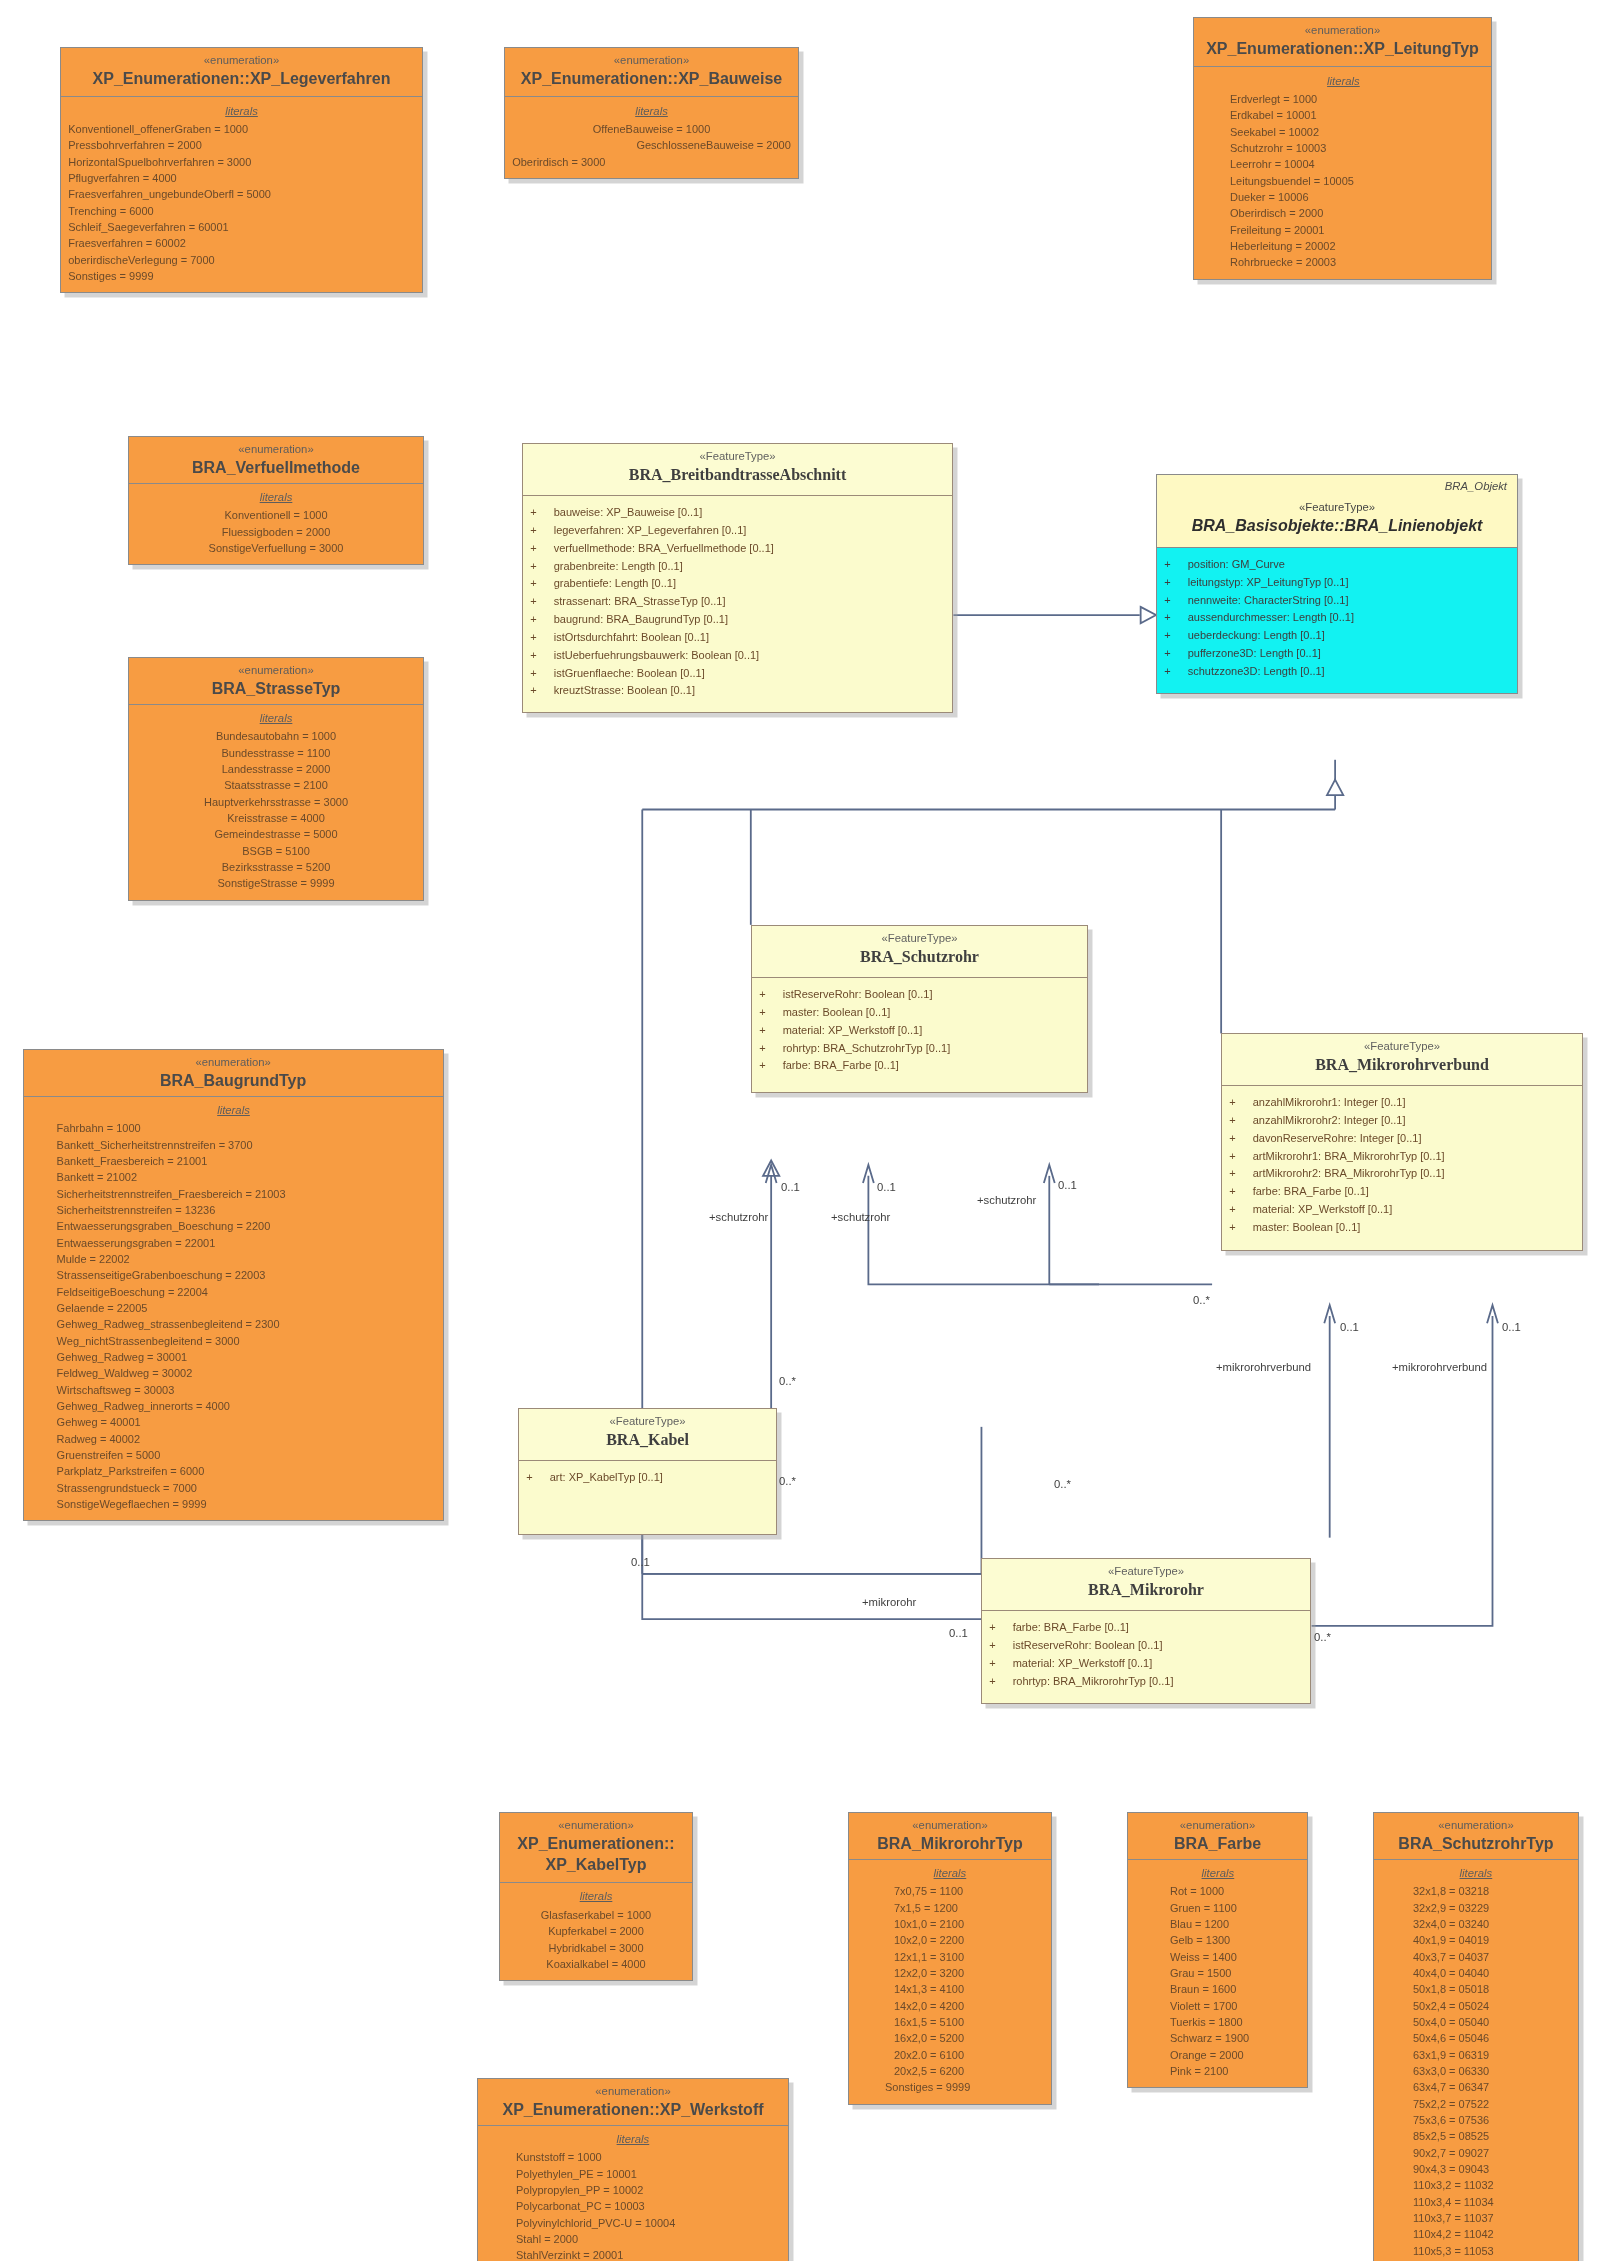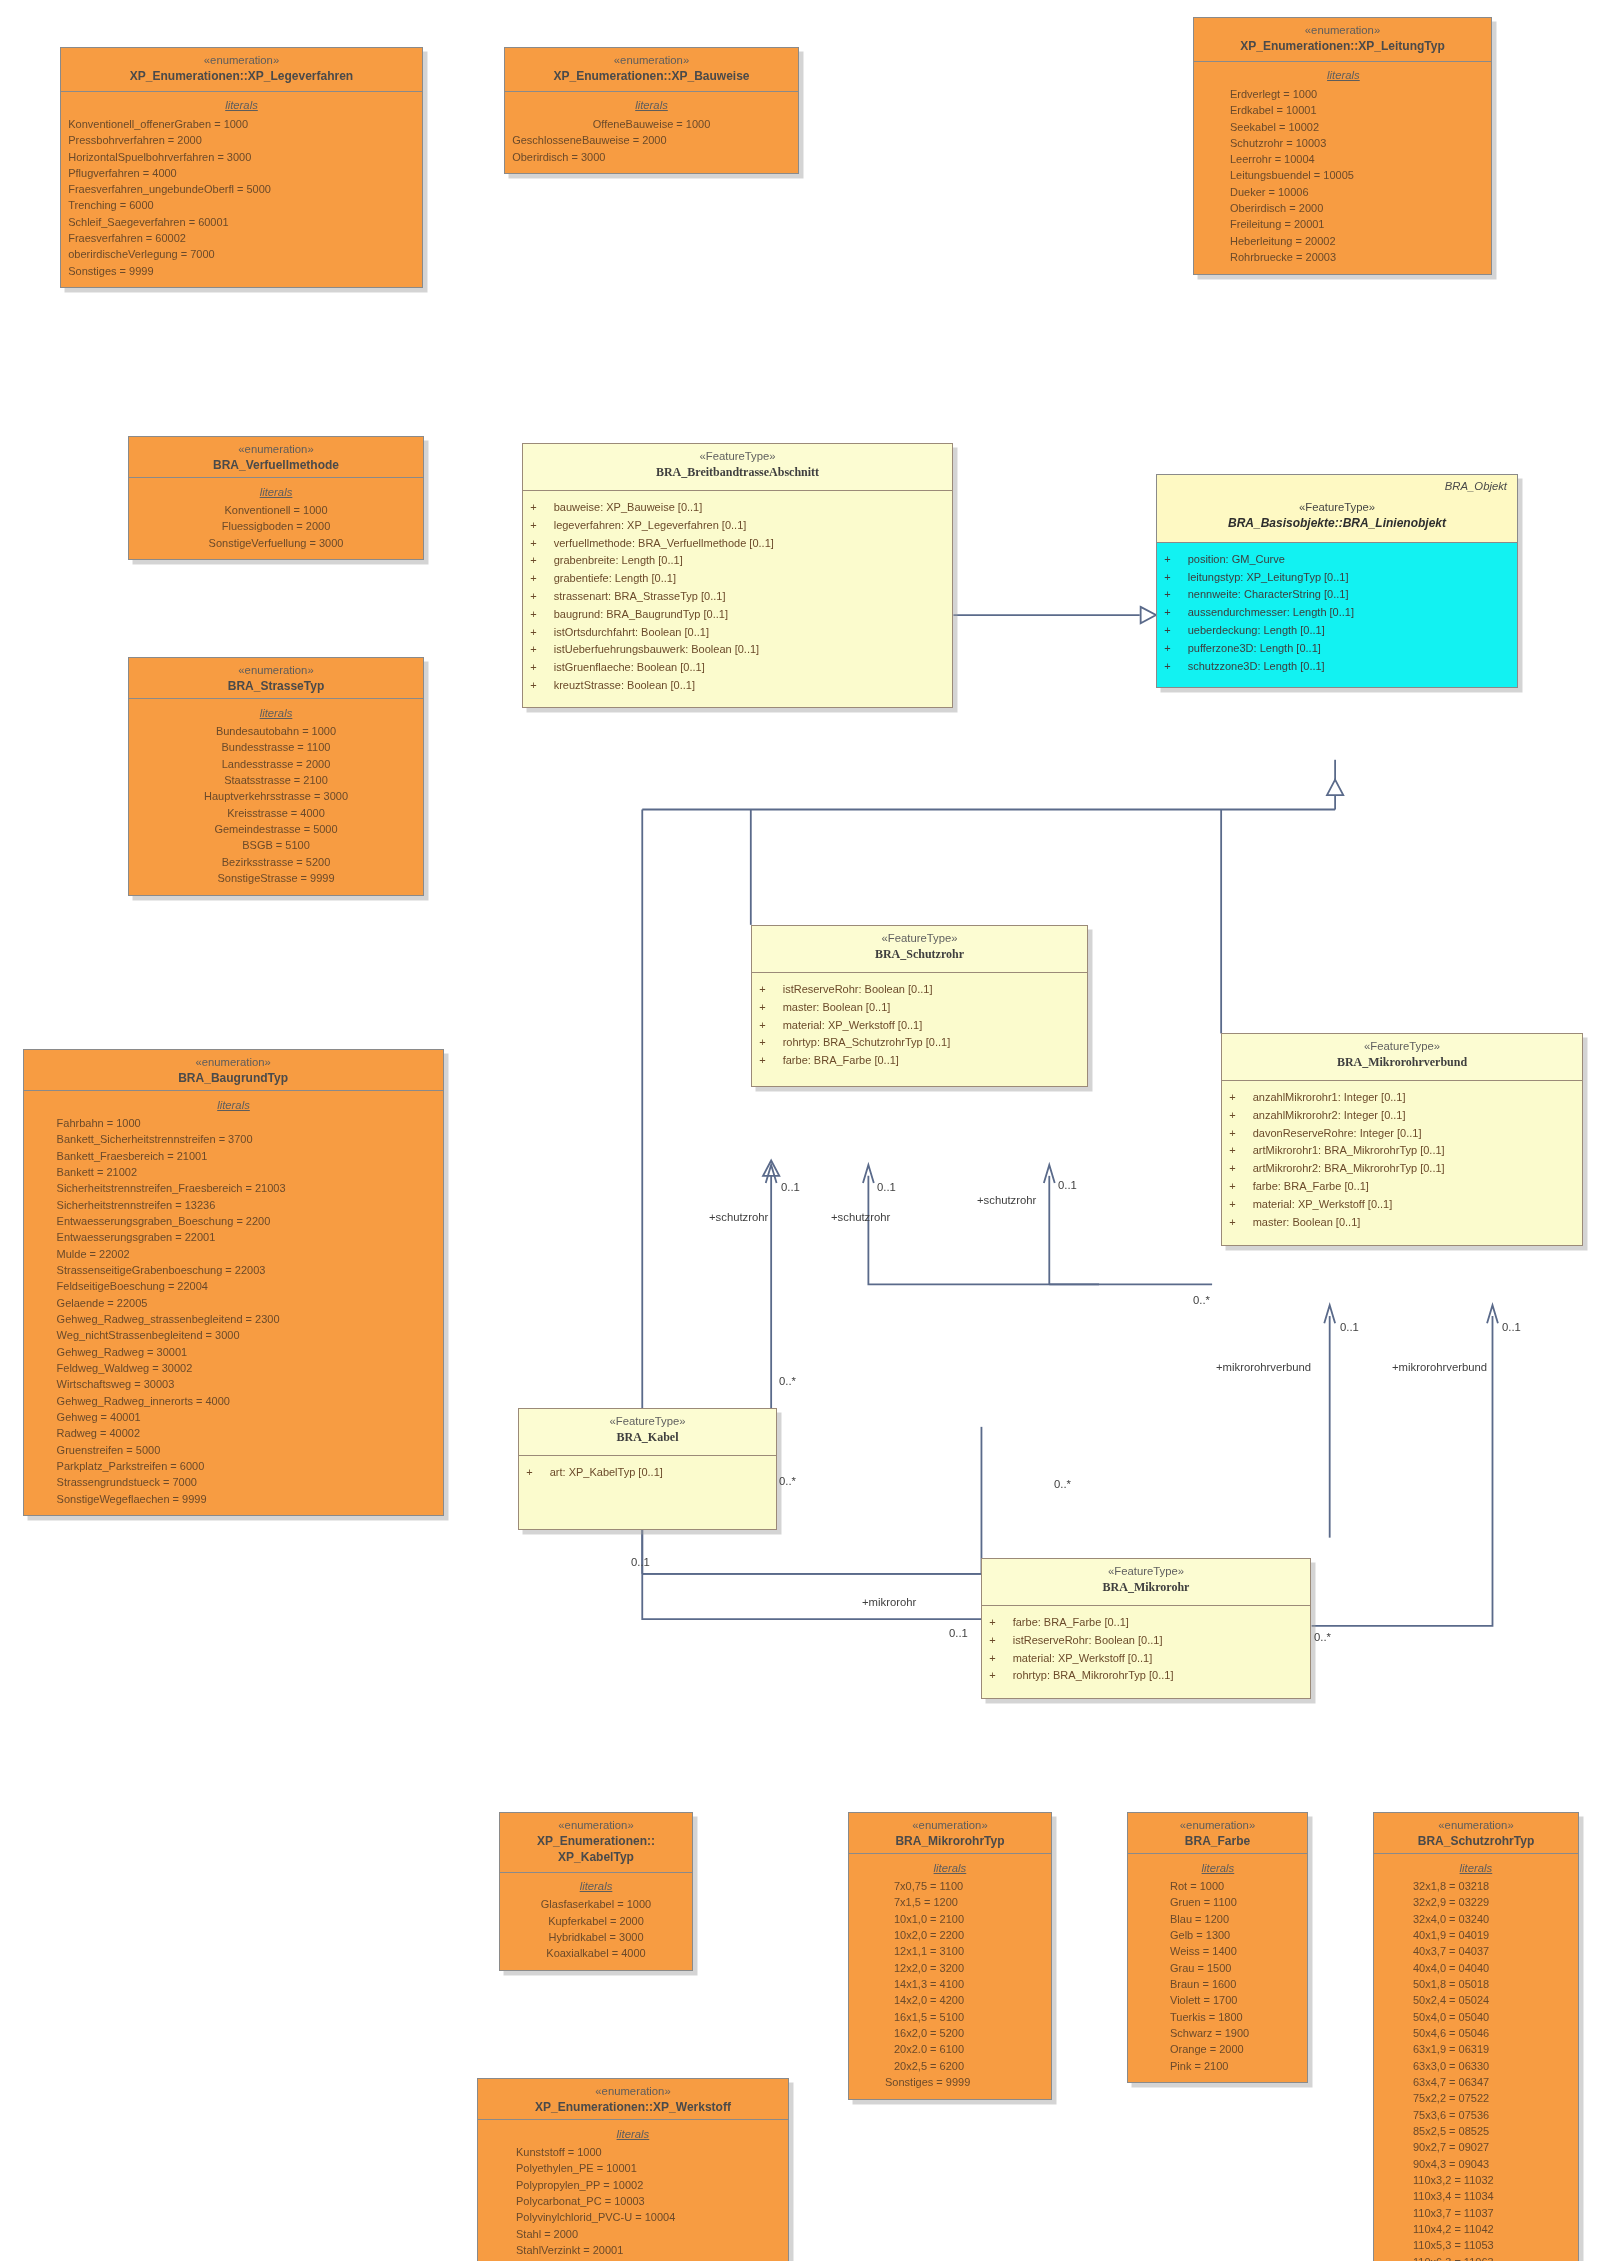--- a/index.html
+++ b/index.html
@@ -10,21 +10,21 @@
   #canvas{position:relative;width:1621px;height:2813px;overflow:hidden;}
   svg#wires{position:absolute;left:0;top:0;width:1621px;height:2813px;pointer-events:none;}
 
   
   .box{position:absolute;box-sizing:border-box;border:1.4px solid #8a7f6e;
        box-shadow:4.5px 4.5px 0 0 rgba(160,160,160,.45);}
   .box .hdr{box-sizing:border-box;padding:5.4px 6.3px 6.3px 6.3px;text-align:center;
             border-bottom:1.4px solid #8a7f6e;}
   .box .body{box-sizing:border-box;padding:6.3px 7.2px 8.1px 7.2px;}
   .stereo{font-size:11.3px;color:#5d5d5d;line-height:1.25;}
-  .cname{font-size:12px;font-weight:bold;color:#4a4a4a;line-height:1.3;margin-top:1.8px;}
+  .cname{font-size:16px;font-weight:bold;color:#4a4a4a;line-height:1.3;margin-top:1.8px;}
   .litlabel{font-size:11.3px;font-style:italic;color:#5d5d5d;text-align:center;
             margin-bottom:2.7px;line-height:1.3;text-decoration:underline;}
   .lit{font-size:11px;color:#6b4a2a;line-height:1.485;white-space:nowrap;}
 
   
   .enum{background:#f79c42;}
   .enum .hdr{background:#f79c42;border-bottom-color:#8a8a8a;}
   .enum{border-color:#8a8a8a;}
   .enum .lit{color:#6b4a2a;}
 
@@ -121,21 +121,21 @@
   </div>
 
   <div class="box enum" style="left:504px;top:47px;width:295px;">
     <div class="hdr">
       <div class="stereo">«enumeration»</div>
       <div class="cname">XP_Enumerationen::XP_Bauweise</div>
     </div>
     <div class="body">
       <div class="litlabel">literals</div>
       <div class="lit" style="text-align:center">OffeneBauweise = 1000</div>
-      <div class="lit" style="text-align:left">GeschlosseneBauweise = 2000</div>
+      <div class="lit" style="text-align:right">GeschlosseneBauweise = 2000</div>
       <div class="lit" style="text-align:left">Oberirdisch = 3000</div>
     </div>
   </div>
 
   <div class="box enum" style="left:1193px;top:17px;width:299px;">
     <div class="hdr">
       <div class="stereo">«enumeration»</div>
       <div class="cname">XP_Enumerationen::XP_LeitungTyp</div>
     </div>
     <div class="body" style="padding-left:36px;">

